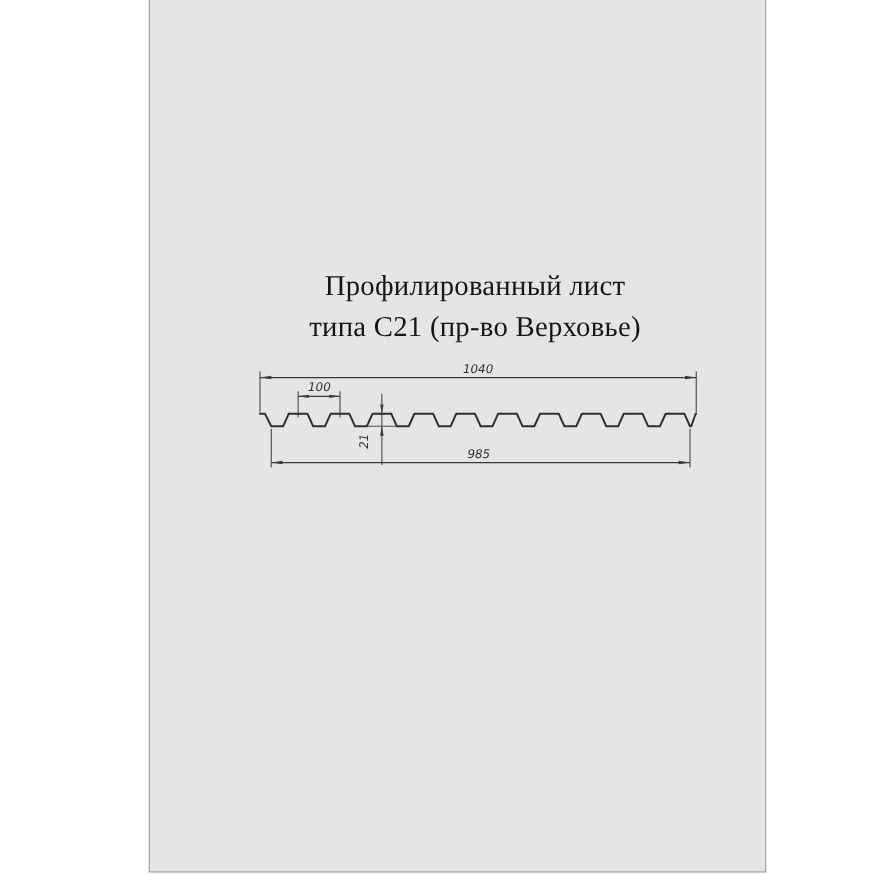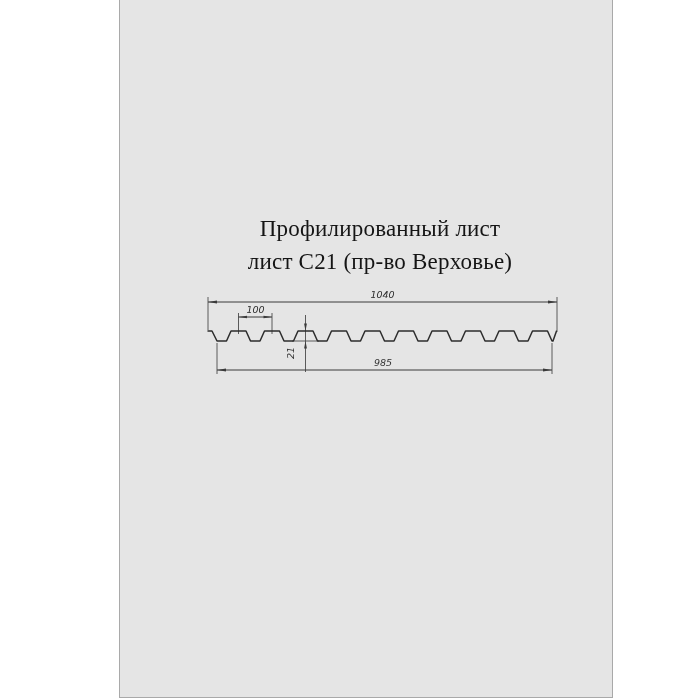--- a/index.html
+++ b/index.html
@@ -46,21 +46,21 @@
   .profile { stroke:#2d2d2d; stroke-width:1.5; fill:none;
              stroke-linejoin:round; stroke-linecap:round; }
 </style>
 </head>
 <body>
 
 <div class="page">
 
   <div class="title-block">
     <div>Профилированный лист</div>
-    <div>лист С21 (пр-во Верховье)</div>
+    <div>типа С21 (пр-во Верховье)</div>
   </div>
 
   <svg class="drawing-svg" viewBox="0 0 493 698">
 
     <g>
       <line class="thin" x1="88" y1="297" x2="88" y2="330"></line>
       <line class="thin" x1="437" y1="297" x2="437" y2="330"></line>
       <line class="dimline" x1="88" y1="302" x2="437" y2="302"></line>
       <polygon points="88,302 97,300.6 97,303.4" fill="#3a3a3a"></polygon>
       <polygon points="437,302 428,300.6 428,303.4" fill="#3a3a3a"></polygon>

